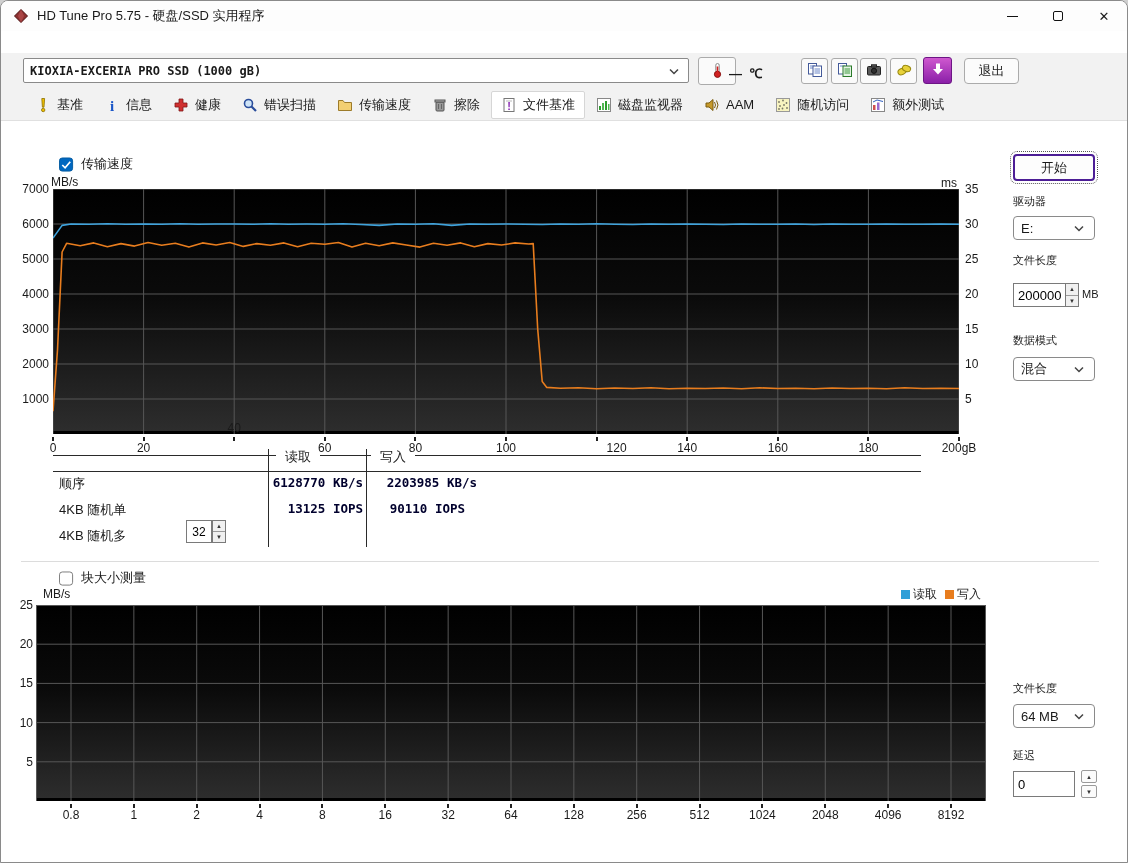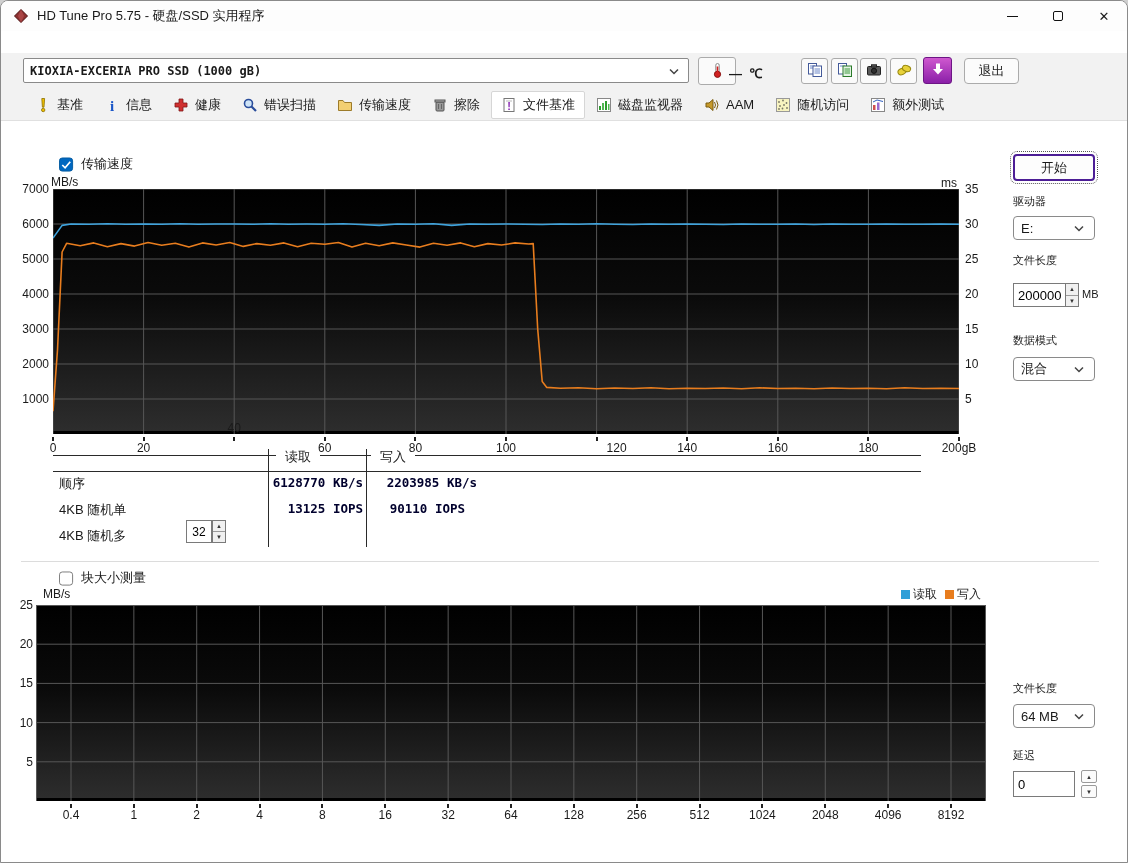--- a/index.html
+++ b/index.html
@@ -471,21 +471,21 @@
       <div class="tickmark" style="left: 775.8px; top: 316px;"></div>
       <div class="axis-label" style="left: 837.4px; top: 320px; width: 60px; text-align: center;">180</div>
       <div class="tickmark" style="left: 866.4px; top: 316px;"></div>
       <div class="axis-label" style="left: 928px; top: 320px; width: 60px; text-align: center;">200gB</div>
       <div class="tickmark" style="left: 957px; top: 316px;"></div>
       <div class="axis-label" style="left: 2px; top: 633.8px; width: 30px; text-align: right;">5</div>
       <div class="axis-label" style="left: 2px; top: 594.6px; width: 30px; text-align: right;">10</div>
       <div class="axis-label" style="left: 2px; top: 555.4px; width: 30px; text-align: right;">15</div>
       <div class="axis-label" style="left: 2px; top: 516.2px; width: 30px; text-align: right;">20</div>
       <div class="axis-label" style="left: 2px; top: 477px; width: 30px; text-align: right;">25</div>
-      <div class="axis-label" style="left: 40px; top: 687px; width: 60px; text-align: center;">0.4</div>
+      <div class="axis-label" style="left: 40px; top: 687px; width: 60px; text-align: center;">0.8</div>
       <div class="tickmark" style="left: 69px; top: 683px;"></div>
       <div class="axis-label" style="left: 102.857px; top: 687px; width: 60px; text-align: center;">1</div>
       <div class="tickmark" style="left: 131.857px; top: 683px;"></div>
       <div class="axis-label" style="left: 165.714px; top: 687px; width: 60px; text-align: center;">2</div>
       <div class="tickmark" style="left: 194.714px; top: 683px;"></div>
       <div class="axis-label" style="left: 228.571px; top: 687px; width: 60px; text-align: center;">4</div>
       <div class="tickmark" style="left: 257.571px; top: 683px;"></div>
       <div class="axis-label" style="left: 291.429px; top: 687px; width: 60px; text-align: center;">8</div>
       <div class="tickmark" style="left: 320.429px; top: 683px;"></div>
       <div class="axis-label" style="left: 354.286px; top: 687px; width: 60px; text-align: center;">16</div>

